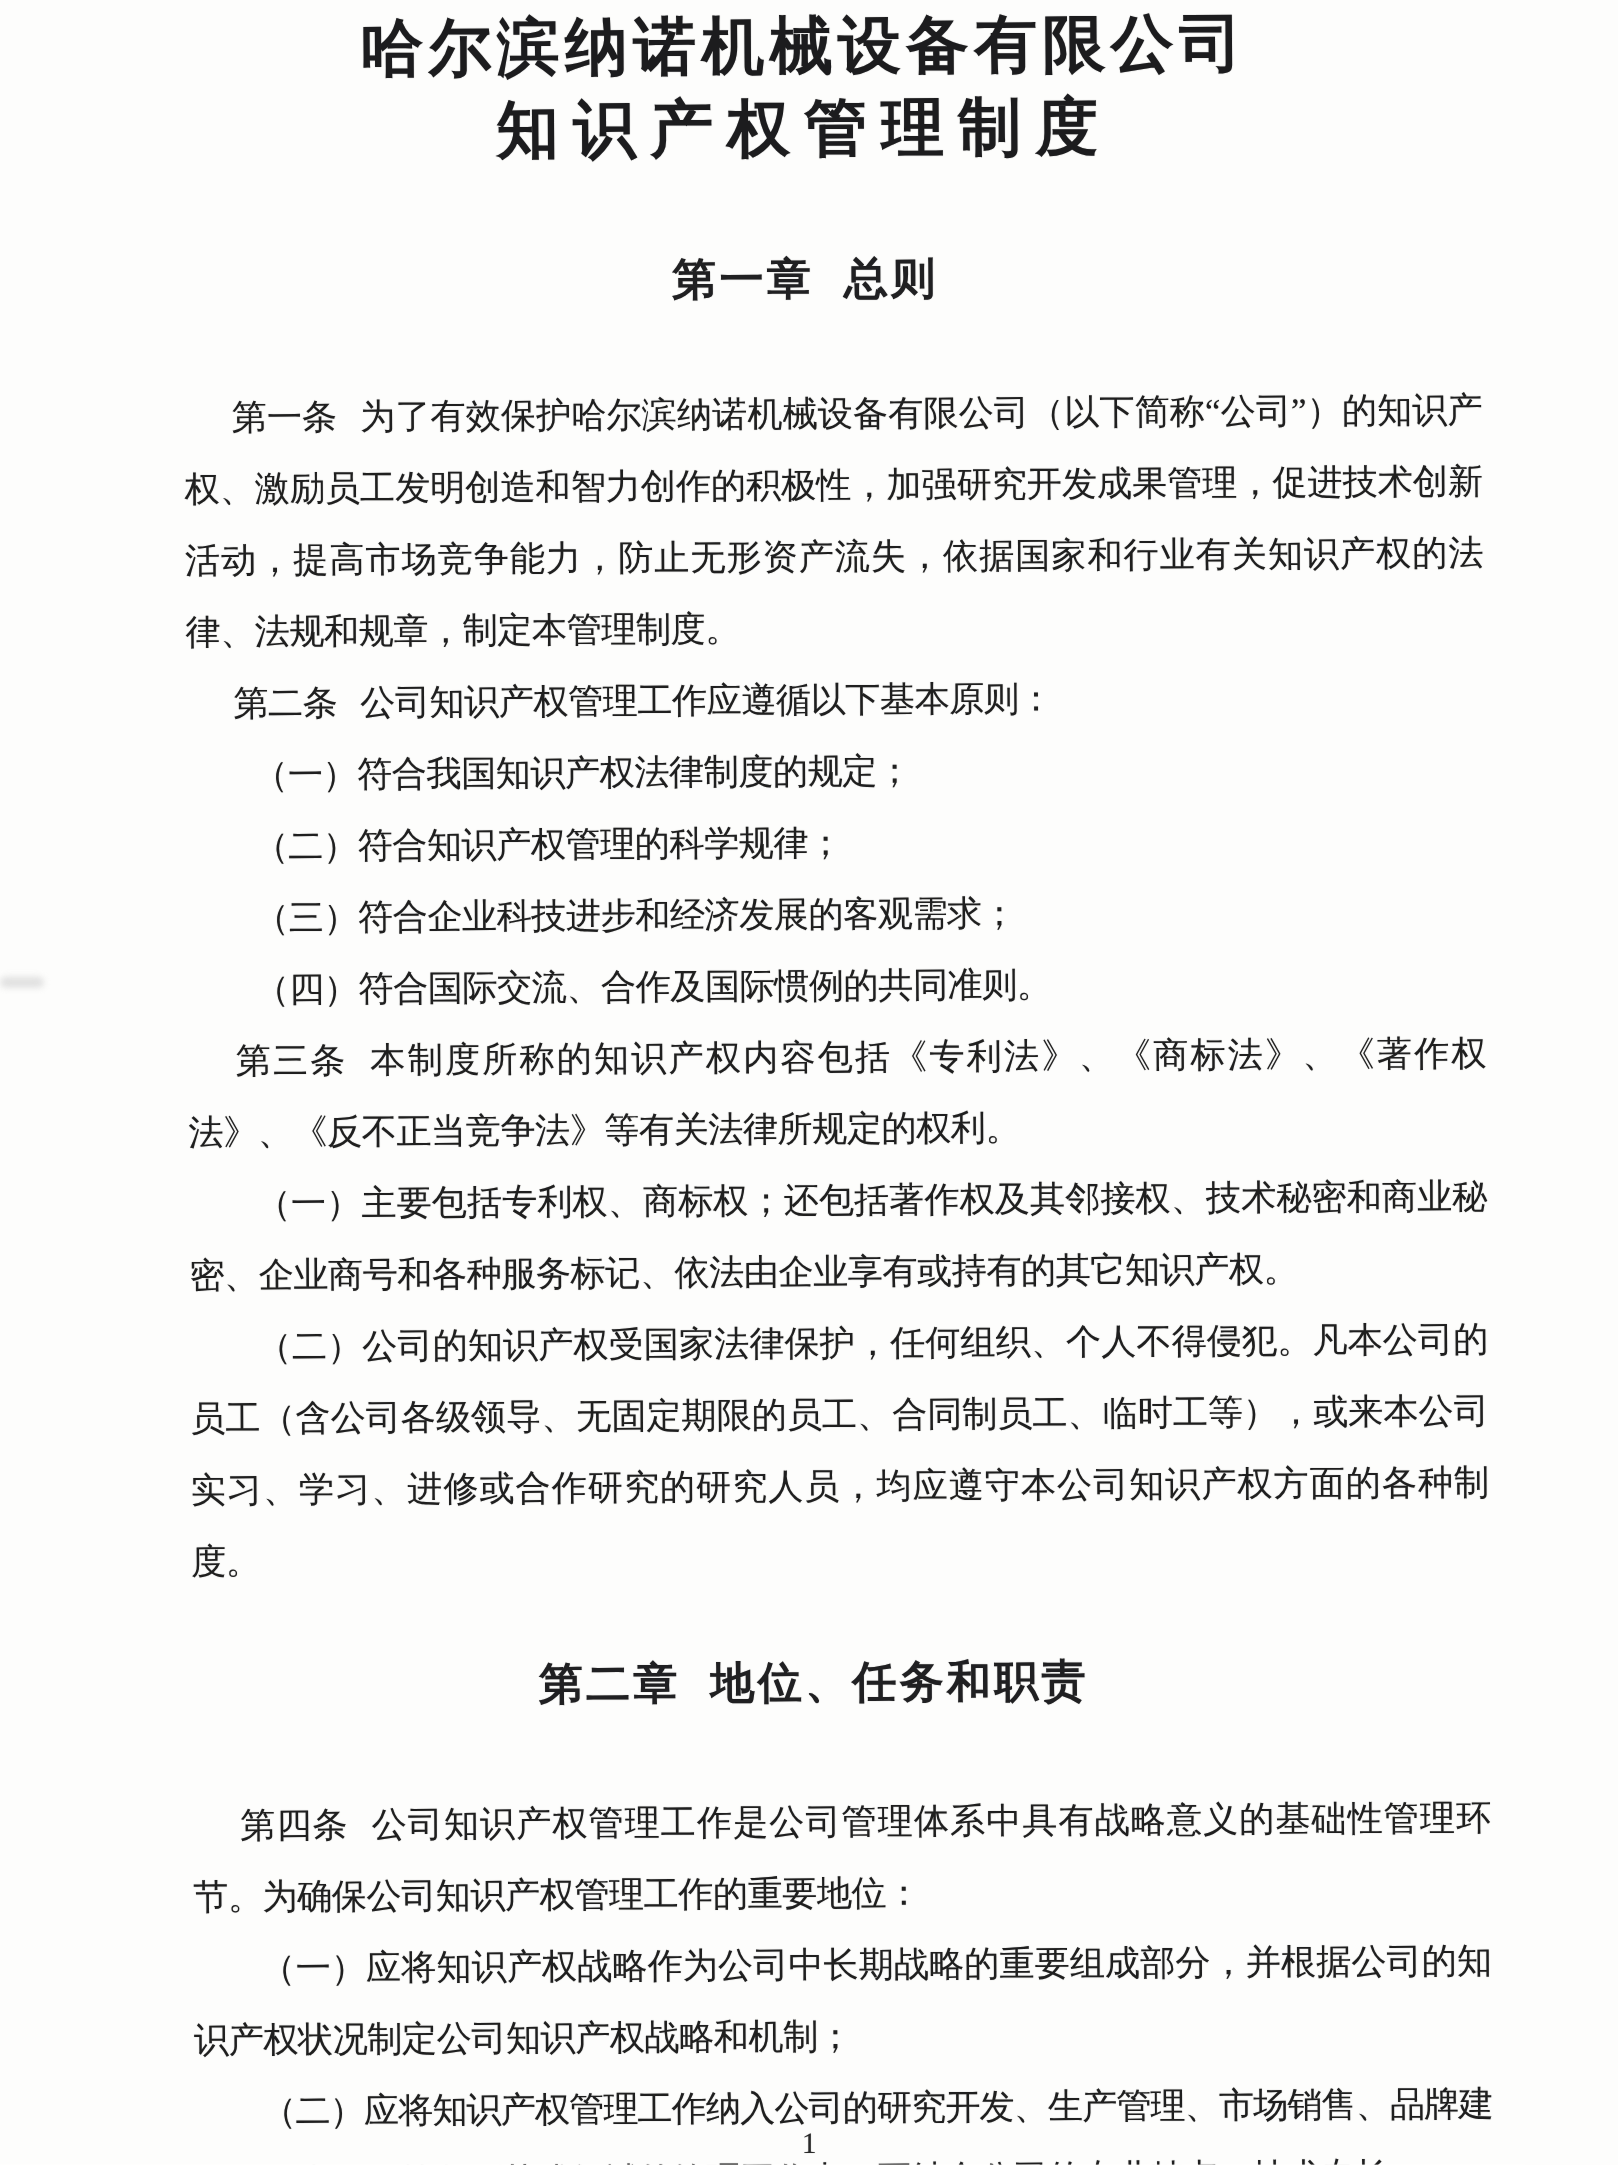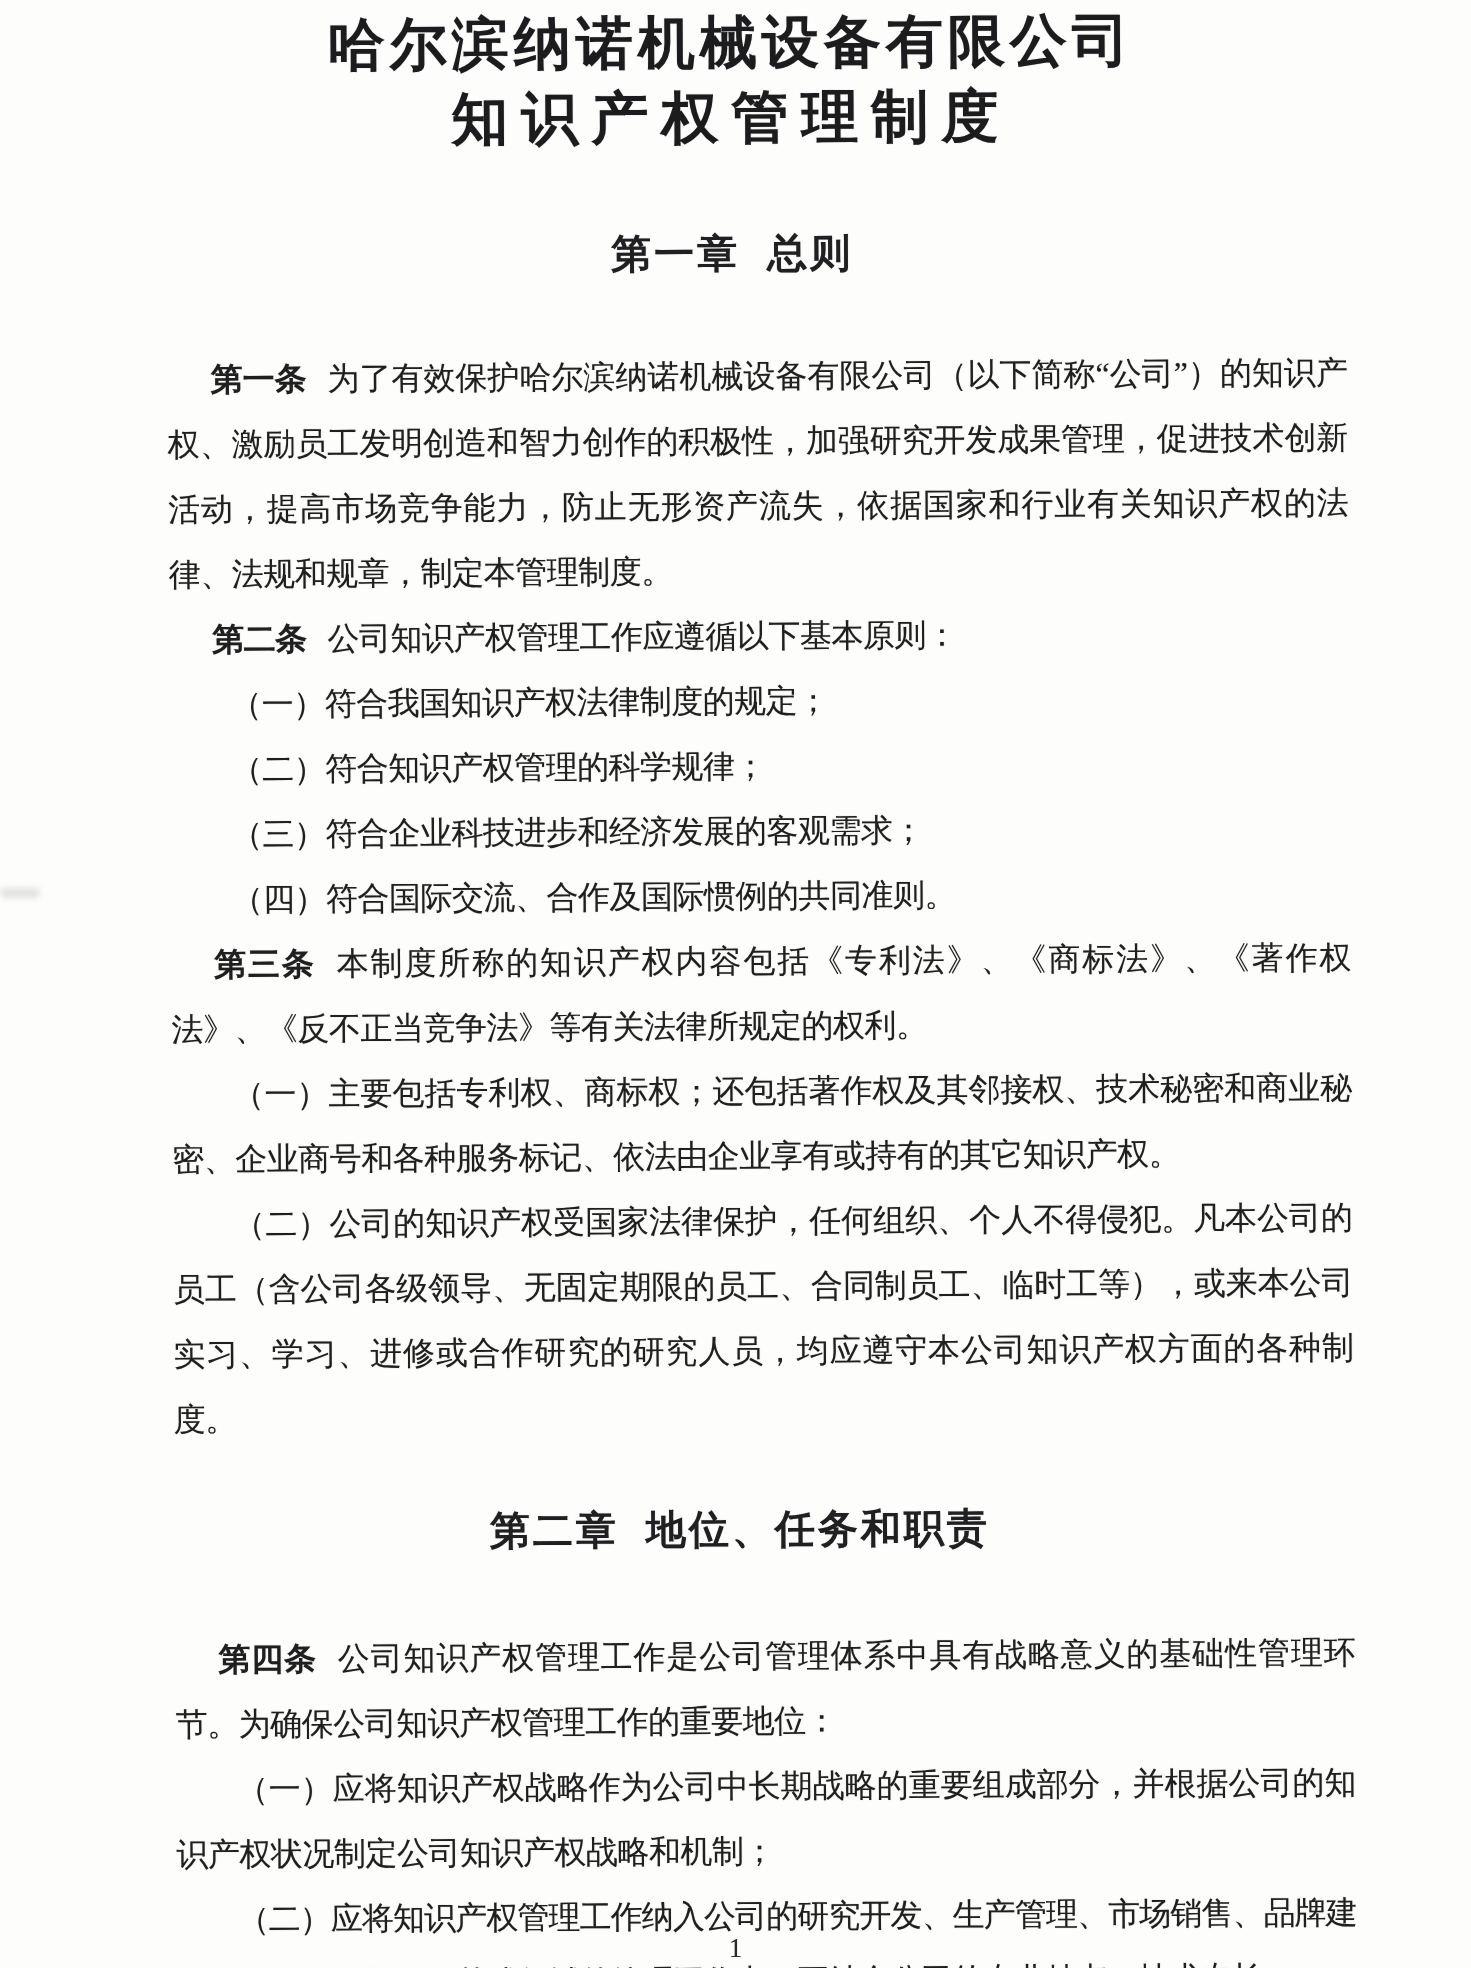--- a/index.html
+++ b/index.html
@@ -63,21 +63,21 @@
   }
   .content.c1 { margin-top: 64px; }
   .content.c2 { margin-top: 68px; }
   .para {
     margin: 0;
     text-align: justify;
     text-indent: 1.9em;
   }
   .para.art { text-indent: 1.35em; }
   .para.tight { letter-spacing: -1px; }
-  .article-label { font-weight: 700; }
+  .article-label { font-weight: 400; }
   .article-label:not(:empty) { margin-right: 0.65em; }
   .page-number {
     position: absolute;
     bottom: 4px;
     left: 0;
     width: 100%;
     text-align: center;
     font-size: 27px;
     color: #2a2a2a;
     text-shadow: 0 0 1px rgba(30,30,30,0.35);

